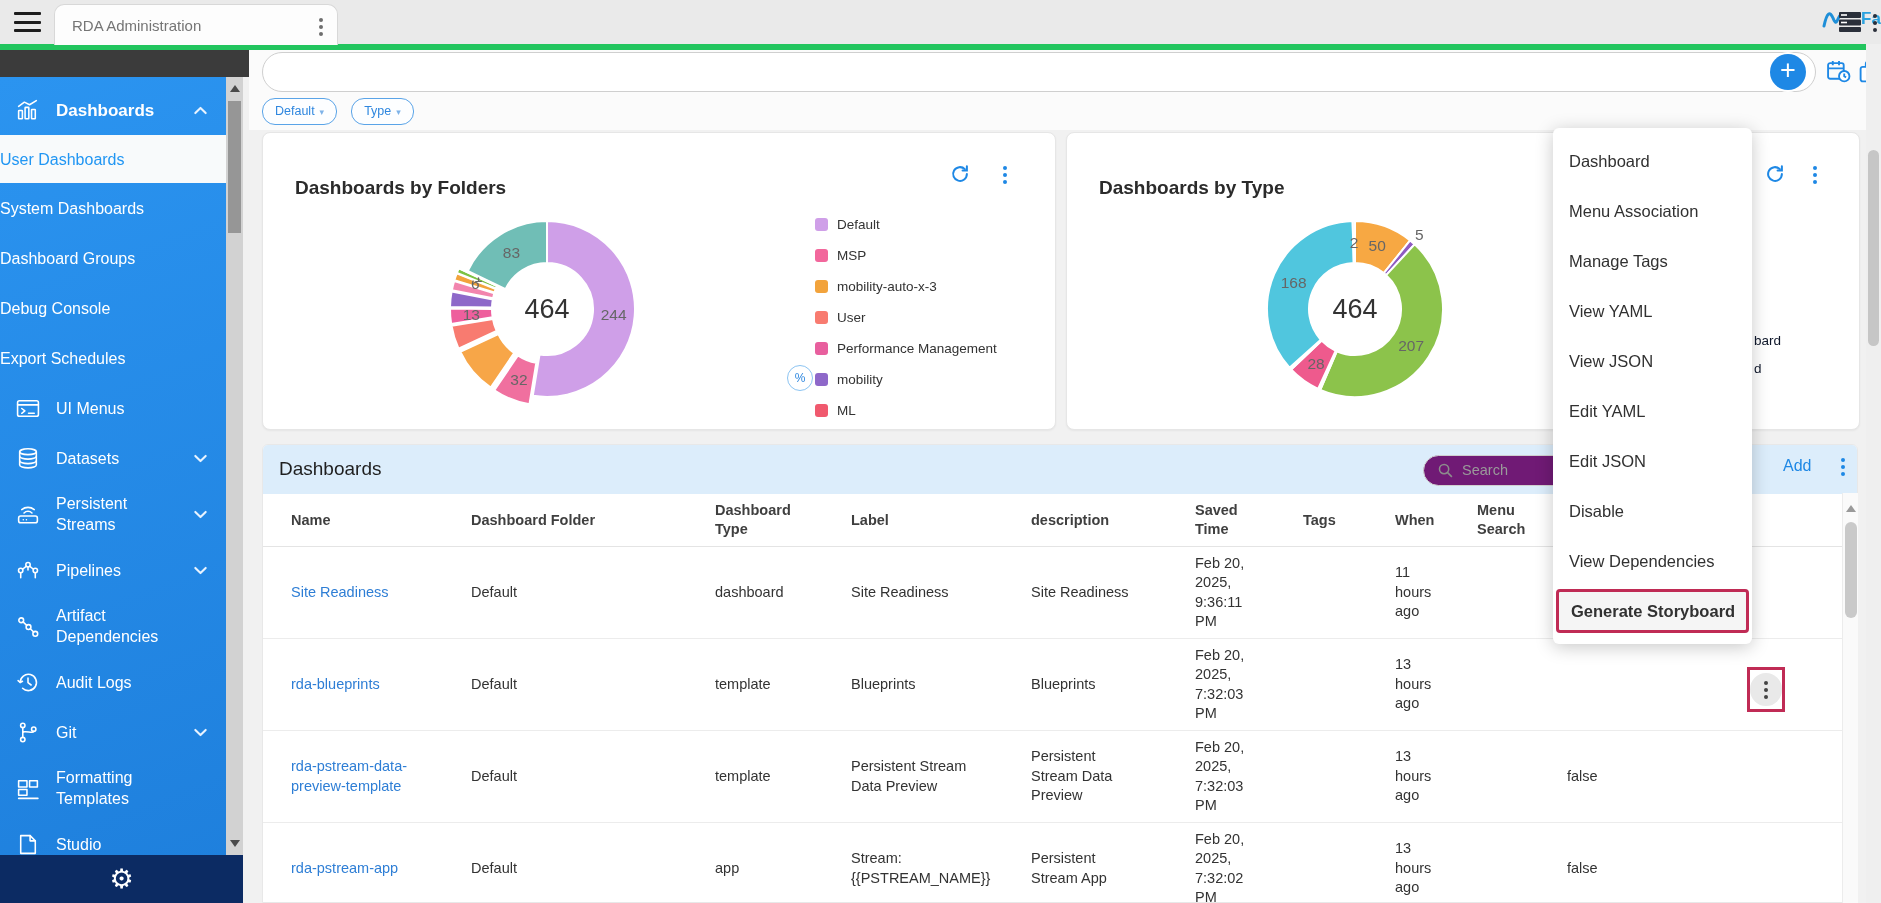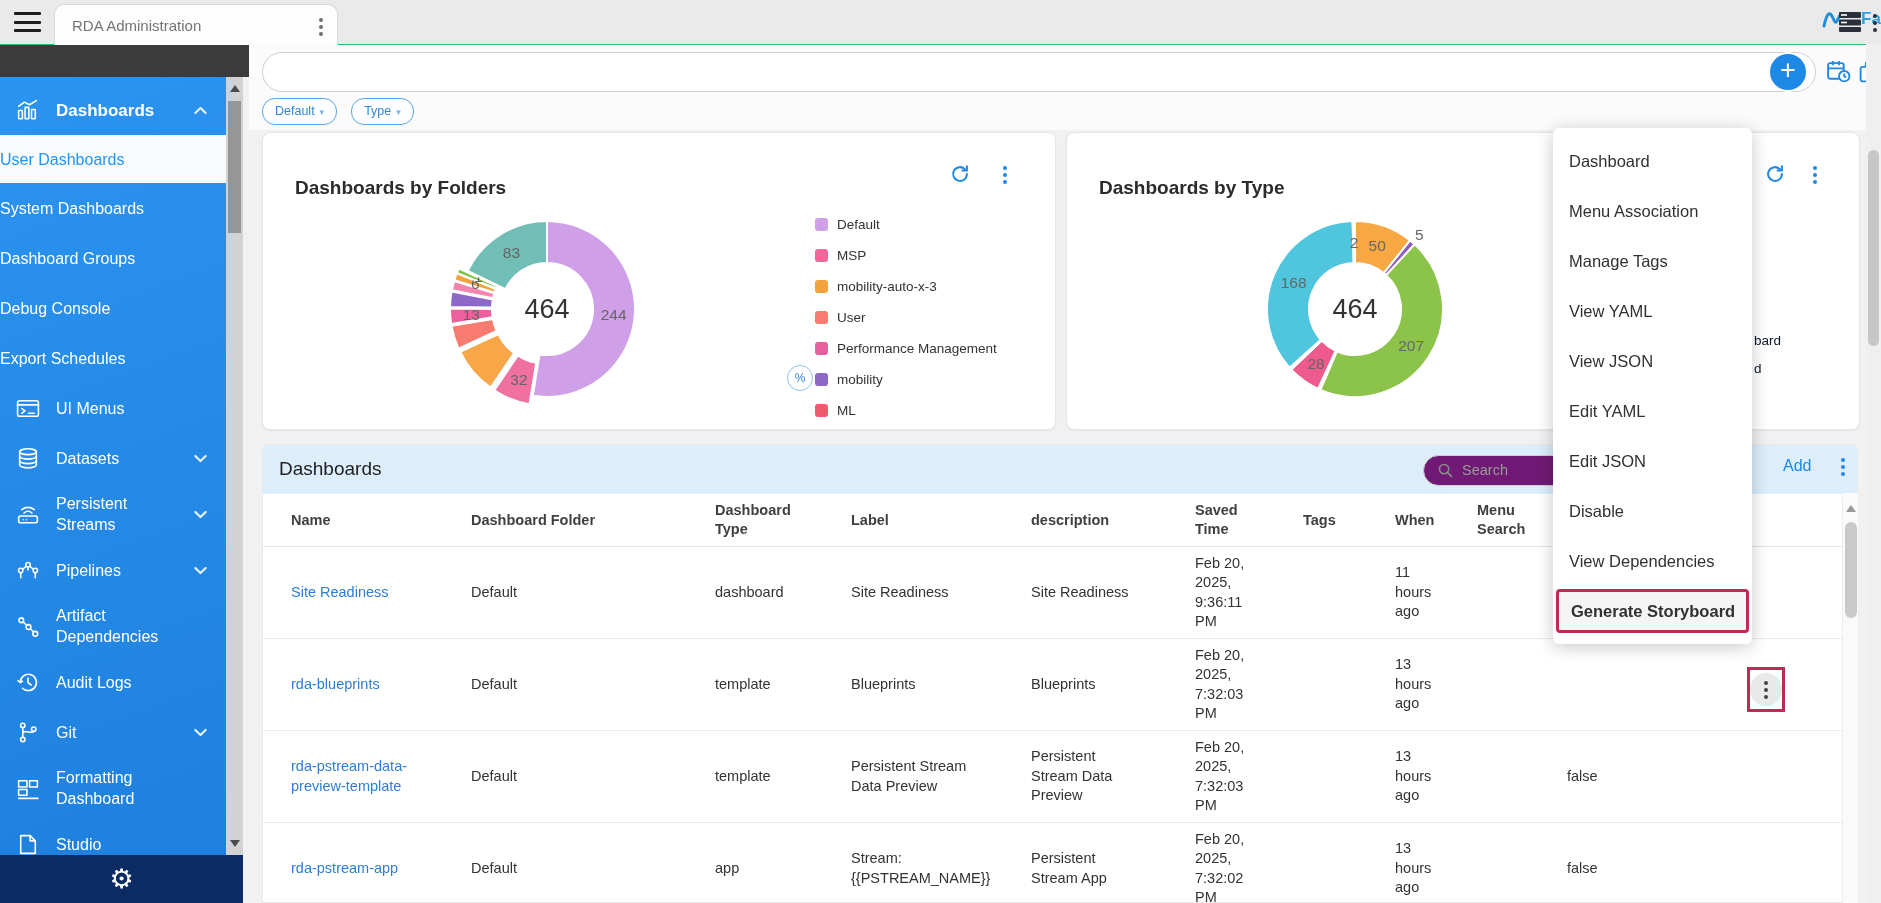--- a/index.html
+++ b/index.html
@@ -1,21 +1,21 @@
 <!DOCTYPE html>
 <html><head>
 <meta charset="utf-8">
 <style>
   html,body{margin:0;padding:0;background:#dadada;}
   .screen{position:relative;width:1881px;height:903px;overflow:hidden;background:#F1F1F1;
           font-family:"Liberation Sans",sans-serif;-webkit-font-smoothing:antialiased;}
   svg{font-family:"Liberation Sans",sans-serif;}
 
   
-  .topbar{position:absolute;left:0;top:0;width:1881px;height:44px;background:#EAEAEA;border-bottom:1px solid #22c55e;z-index:20;}
+  .topbar{position:absolute;left:0;top:0;width:1881px;height:44px;background:#EAEAEA;border-bottom:6px solid #22c55e;z-index:20;}
   .hamburger{position:absolute;left:14px;top:12px;width:27px;height:20px;display:flex;flex-direction:column;justify-content:space-between;cursor:pointer;}
   .hamburger i{display:block;height:3px;background:#1D1D1D;border-radius:1px;}
   .tab{position:absolute;left:54px;top:4px;width:282px;height:40px;background:#FDFDFD;border:1px solid #D8D8D8;border-bottom:none;border-radius:10px 10px 0 0;}
   .tab-title{position:absolute;left:17px;top:12px;font-size:15px;color:#757575;white-space:nowrap;}
   .kebab{display:flex;flex-direction:column;gap:3px;align-items:center;color:#6E6E6E;}
   .kebab i{width:4px;height:4px;border-radius:50%;background:currentColor;}
   .tab .kebab{position:absolute;right:14px;top:13px;}
   .brand{position:absolute;left:1822px;top:9px;display:flex;gap:13px;}
   .brand-text{font-size:17px;font-weight:bold;color:#2BA2DF;letter-spacing:.2px;}
   .server-ic{position:absolute;left:1838px;top:11px;}
@@ -516,21 +516,21 @@
       </div>
       <div class="side-item item  two">
         <span class="ico">
           <svg width="26" height="25" viewBox="0 0 24 24" fill="none" stroke="#fff" stroke-width="1.5" stroke-linecap="round" stroke-linejoin="round">
             <rect x="3" y="4.5" width="8" height="6"></rect>
             <rect x="13.5" y="4.5" width="7.5" height="6"></rect>
             <rect x="3" y="13" width="8" height="5.5"></rect>
             <path d="M3 21.5h18.5"></path>
           </svg>
         </span>
-        <span class="label">Formatting Dashboard</span>
+        <span class="label">Formatting Templates</span>
       </div>
       <div class="side-item item">
         <span class="ico">
           <svg width="26" height="25" viewBox="0 0 24 24" fill="none" stroke="#fff" stroke-width="1.5" stroke-linecap="round" stroke-linejoin="round">
             <path d="M5 3.5h9l5 5v12H5z"></path>
             <path d="M14 3.5v5h5"></path>
           </svg>
         </span>
         <span class="label">Studio</span>
       </div>

